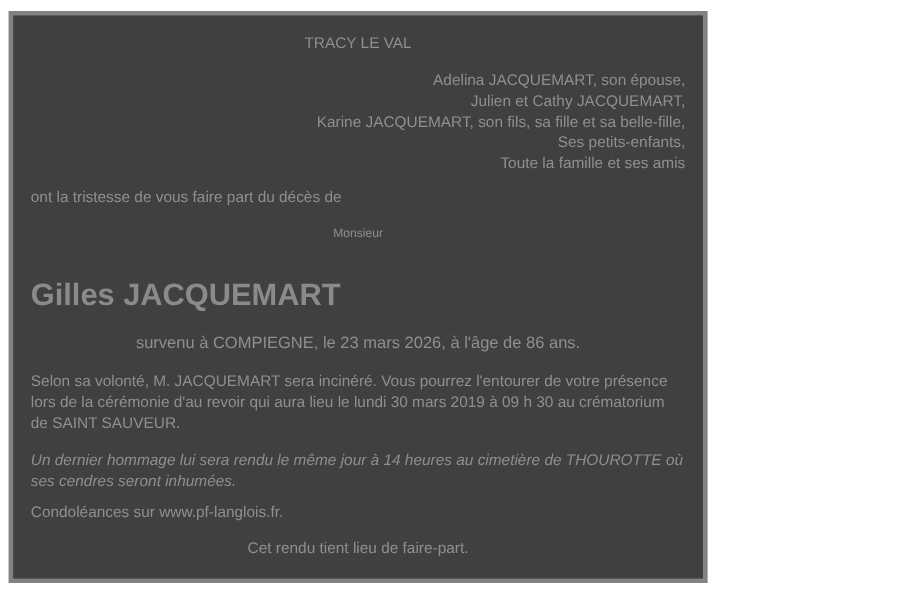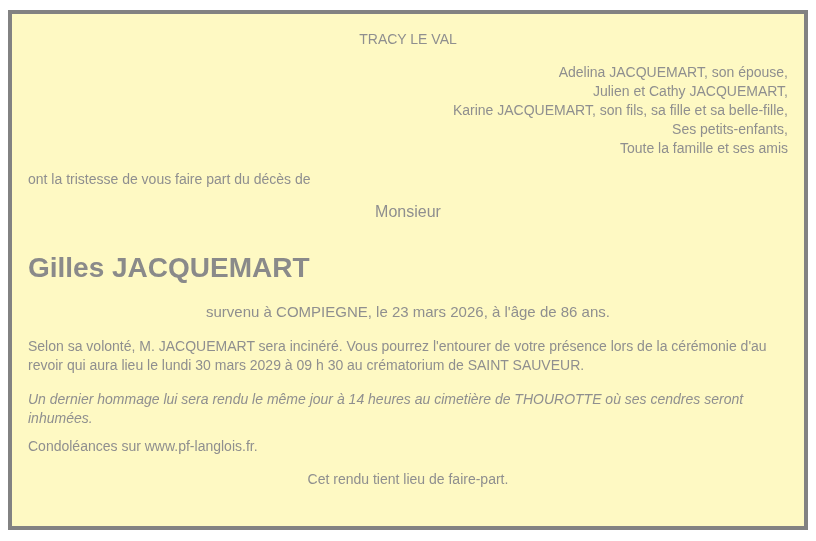--- a/index.html
+++ b/index.html
@@ -8,44 +8,44 @@
     padding: 0;
     width: 816px;
     height: 541px;
     background: #ffffff;
     font-family: "Liberation Sans", sans-serif;
   }
   .notice {
     position: absolute;
     left: 8px;
     top: 10px;
-    width: 800px;
+    width: 635px;
     height: 520px;
     border: 4px solid #828282;
-    background: #fef9c3;
+    background: #404040;
     padding: 16px 16px 16px 16px;
     color: #8f8f8f;
     font-size: 14px;
     line-height: 19px;
     overflow: hidden;
   }
   .city {
     text-align: center;
     margin: 0 0 14px 0;
   }
   .family div {
     margin: 0;
     text-align: right;
   }
   .announce {
     margin: 12px 0 0 0;
   }
   .honorific {
     text-align: center;
-    font-size: 16px;
+    font-size: 11px;
     line-height: 22px;
     margin-top: 12px;
   }
   .deceased {
     text-align: left;
     font-size: 28px;
     line-height: 34px;
     font-weight: 700;
     color: #8a8a8a;
     margin: 28px 0 0 0;
@@ -82,21 +82,21 @@
   </div>
 
   <p class="announce">ont la tristesse de vous faire part du décès de</p>
 
   <div class="honorific">Monsieur</div>
 
   <div class="deceased">Gilles JACQUEMART</div>
 
   <div class="death-details">survenu à COMPIEGNE, le 23 mars 2026, à l'âge de 86 ans.</div>
 
-  <p class="para para-ceremony">Selon sa volonté, M. JACQUEMART sera incinéré. Vous pourrez l'entourer de votre présence lors de la cérémonie d'au revoir qui aura lieu le lundi 30 mars 2029 à 09 h 30 au crématorium de SAINT SAUVEUR.</p>
+  <p class="para para-ceremony">Selon sa volonté, M. JACQUEMART sera incinéré. Vous pourrez l'entourer de votre présence lors de la cérémonie d'au revoir qui aura lieu le lundi 30 mars 2019 à 09 h 30 au crématorium de SAINT SAUVEUR.</p>
 
   <p class="para para-homage">Un dernier hommage lui sera rendu le même jour à 14 heures au cimetière de THOUROTTE où ses cendres seront inhumées.</p>
 
   <p class="para para-condolences"><span>Condoléances sur </span><span>www.pf-langlois.fr</span><span>.</span></p>
 
   <div class="closing closing-1">Cet rendu tient lieu de faire-part.</div>
 
 
 </div>
 

